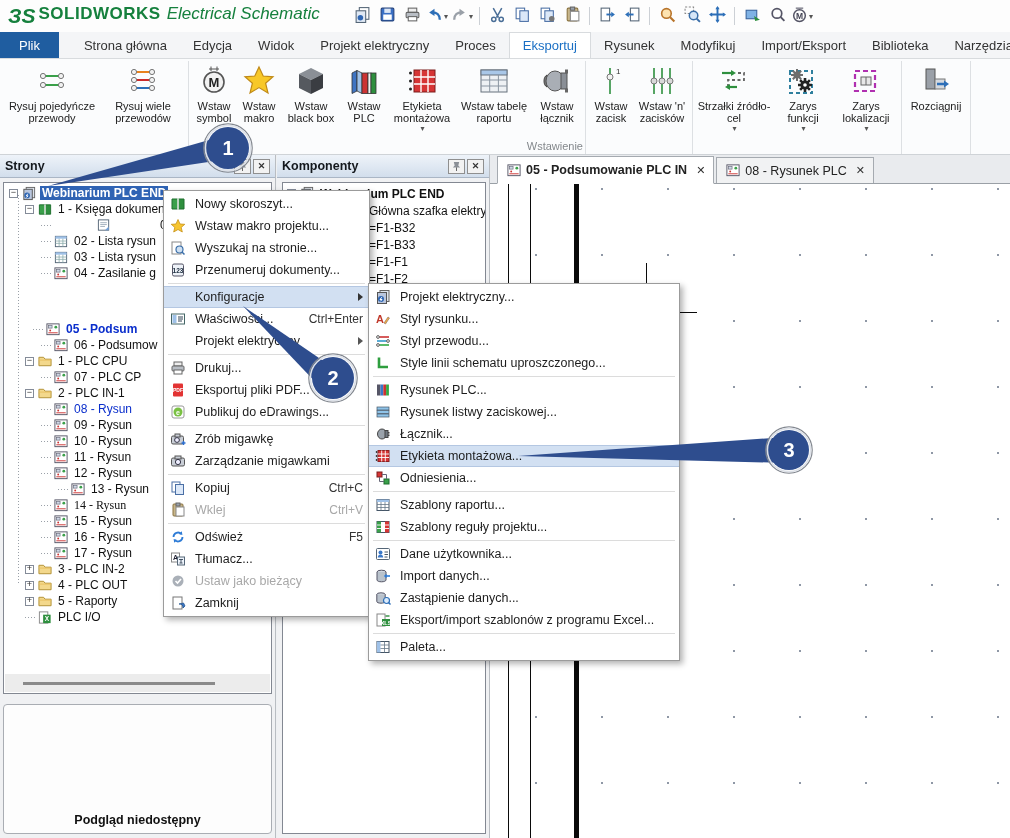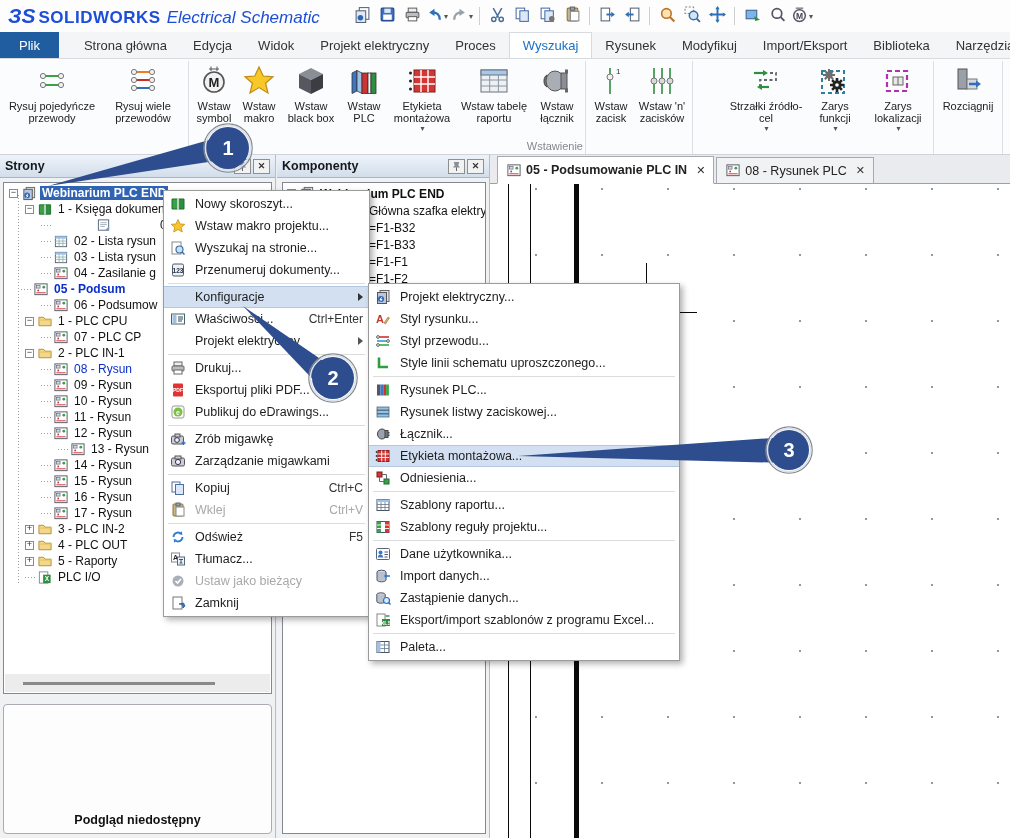--- a/index.html
+++ b/index.html
@@ -1,20 +1,20 @@
 <!DOCTYPE html>
 <html><head>
 <meta charset="utf-8">
 <style>
   *{box-sizing:border-box;margin:0;padding:0}
   html,body{width:1010px;height:838px;overflow:hidden;background:#fff;
     font-family:"Liberation Sans",sans-serif;position:relative;color:#222}
   
   .titlebar{height:32px;background:#fdfdfd;display:flex;align-items:center;position:relative}
-  .brand{display:flex;align-items:flex-end;margin-left:8px;color:#1d4ed8;white-space:nowrap}
+  .brand{display:flex;align-items:flex-start;margin-left:8px;color:#15803d;white-space:nowrap}
   .brand .logo{font-style:italic;font-weight:bold;font-size:21px;margin-right:3px}
   .brand .bname{font-weight:bold;font-size:17px;letter-spacing:.5px}
   .brand .bedition{font-style:italic;font-size:17px;margin-left:6px}
   .qat{position:absolute;left:350px;top:3px;height:26px;display:flex;align-items:center;gap:1px}
   .qbtn{width:24px;height:24px;display:flex;align-items:center;justify-content:center}
   .qbtn svg{width:17px;height:17px}
   .qsep{width:1px;height:18px;background:#ccd0d5;margin:0 4px}
   .caret{font-size:8px;color:#555;margin-left:1px}
   
   .tabrow{height:27px;display:flex;align-items:stretch;background:#f4f5f7;
@@ -246,21 +246,21 @@
     <div class="tab">
       <span>Widok</span>
     </div>
     <div class="tab">
       <span>Projekt elektryczny</span>
     </div>
     <div class="tab">
       <span>Proces</span>
     </div>
     <div class="tab active">
-      <span>Wyszukaj</span>
+      <span>Eksportuj</span>
     </div>
     <div class="tab">
       <span>Rysunek</span>
     </div>
     <div class="tab">
       <span>Modyfikuj</span>
     </div>
     <div class="tab">
       <span>Import/Eksport</span>
     </div>
@@ -421,21 +421,21 @@
               </g>
             </svg>
           </span>
           <span class="rlabel">Wstaw 'n' zacisków</span>
         </div>
       </div>
       <div class="rgl"></div>
     </div>
     <div class="rgroup">
       <div class="rbuttons">
-        <div class="rbtn" style="width: 78px; margin-left: 32px;">
+        <div class="rbtn" style="width: 78px;">
           <span class="ric">
             <svg viewBox="0 0 32 32" xmlns="http://www.w3.org/2000/svg">
               <path d="M4 8h9" stroke="#2e8f3e" stroke-width="2.2"></path>
               <polygon points="13,5 18,8 13,11" fill="#2e8f3e"></polygon>
               <path d="M20 8h6v7H10v7" fill="none" stroke="#666" stroke-width="1.8" stroke-dasharray="3 2.5"></path>
               <polygon points="12,19 7,22 12,25" fill="#2e8f3e"></polygon>
               <path d="M12 22h7" stroke="#2e8f3e" stroke-width="2.2"></path>
             </svg>
           </span>
           <span class="rlabel">Strzałki źródło-cel</span>
@@ -559,21 +559,21 @@
             <span class="tstub"></span>
             <span class="tico"><svg viewBox="0 0 16 16" xmlns="http://www.w3.org/2000/svg">
                 <rect x="1.5" y="2" width="13" height="11.5" fill="#fff" stroke="#556"></rect>
                 <rect x="3" y="3.5" width="4" height="3" fill="#cfd8e6" stroke="#667" stroke-width="0.7"></rect>
                 <circle cx="11" cy="5.5" r="1.5" fill="#3aa04a"></circle>
                 <circle cx="5" cy="9" r="1" fill="#c33"></circle>
                 <path d="M3 11.5h10" stroke="#c33" stroke-width="1"></path>
               </svg></span>
             <span class="tlabel">04 - Zasilanie g</span>
           </div>
-          <div class="trow cur" style="padding-left: 16px;">
+          <div class="trow cur" style="padding-left: 28px; margin-top: 40px;">
             <span class="tstub"></span>
             <span class="tico"><svg viewBox="0 0 16 16" xmlns="http://www.w3.org/2000/svg">
                 <rect x="1.5" y="2" width="13" height="11.5" fill="#fff" stroke="#556"></rect>
                 <rect x="3" y="3.5" width="4" height="3" fill="#cfd8e6" stroke="#667" stroke-width="0.7"></rect>
                 <circle cx="11" cy="5.5" r="1.5" fill="#3aa04a"></circle>
                 <circle cx="5" cy="9" r="1" fill="#c33"></circle>
                 <path d="M3 11.5h10" stroke="#c33" stroke-width="1"></path>
               </svg></span>
             <span class="tlabel">05 - Podsum</span>
           </div>
@@ -674,21 +674,21 @@
             <span class="tstub"></span>
             <span class="tico"><svg viewBox="0 0 16 16" xmlns="http://www.w3.org/2000/svg">
                 <rect x="1.5" y="2" width="13" height="11.5" fill="#fff" stroke="#556"></rect>
                 <rect x="3" y="3.5" width="4" height="3" fill="#cfd8e6" stroke="#667" stroke-width="0.7"></rect>
                 <circle cx="11" cy="5.5" r="1.5" fill="#3aa04a"></circle>
                 <circle cx="5" cy="9" r="1" fill="#c33"></circle>
                 <path d="M3 11.5h10" stroke="#c33" stroke-width="1"></path>
               </svg></span>
             <span class="tlabel">13 - Rysun</span>
           </div>
-          <div class="trow" style="padding-left: 36px;">
+          <div class="trow" style="padding-left: 36px; font-family: Liberation Serif, serif;">
             <span class="tstub"></span>
             <span class="tico"><svg viewBox="0 0 16 16" xmlns="http://www.w3.org/2000/svg">
                 <rect x="1.5" y="2" width="13" height="11.5" fill="#fff" stroke="#556"></rect>
                 <rect x="3" y="3.5" width="4" height="3" fill="#cfd8e6" stroke="#667" stroke-width="0.7"></rect>
                 <circle cx="11" cy="5.5" r="1.5" fill="#3aa04a"></circle>
                 <circle cx="5" cy="9" r="1" fill="#c33"></circle>
                 <path d="M3 11.5h10" stroke="#c33" stroke-width="1"></path>
               </svg></span>
             <span class="tlabel">14 - Rysun</span>
           </div>

